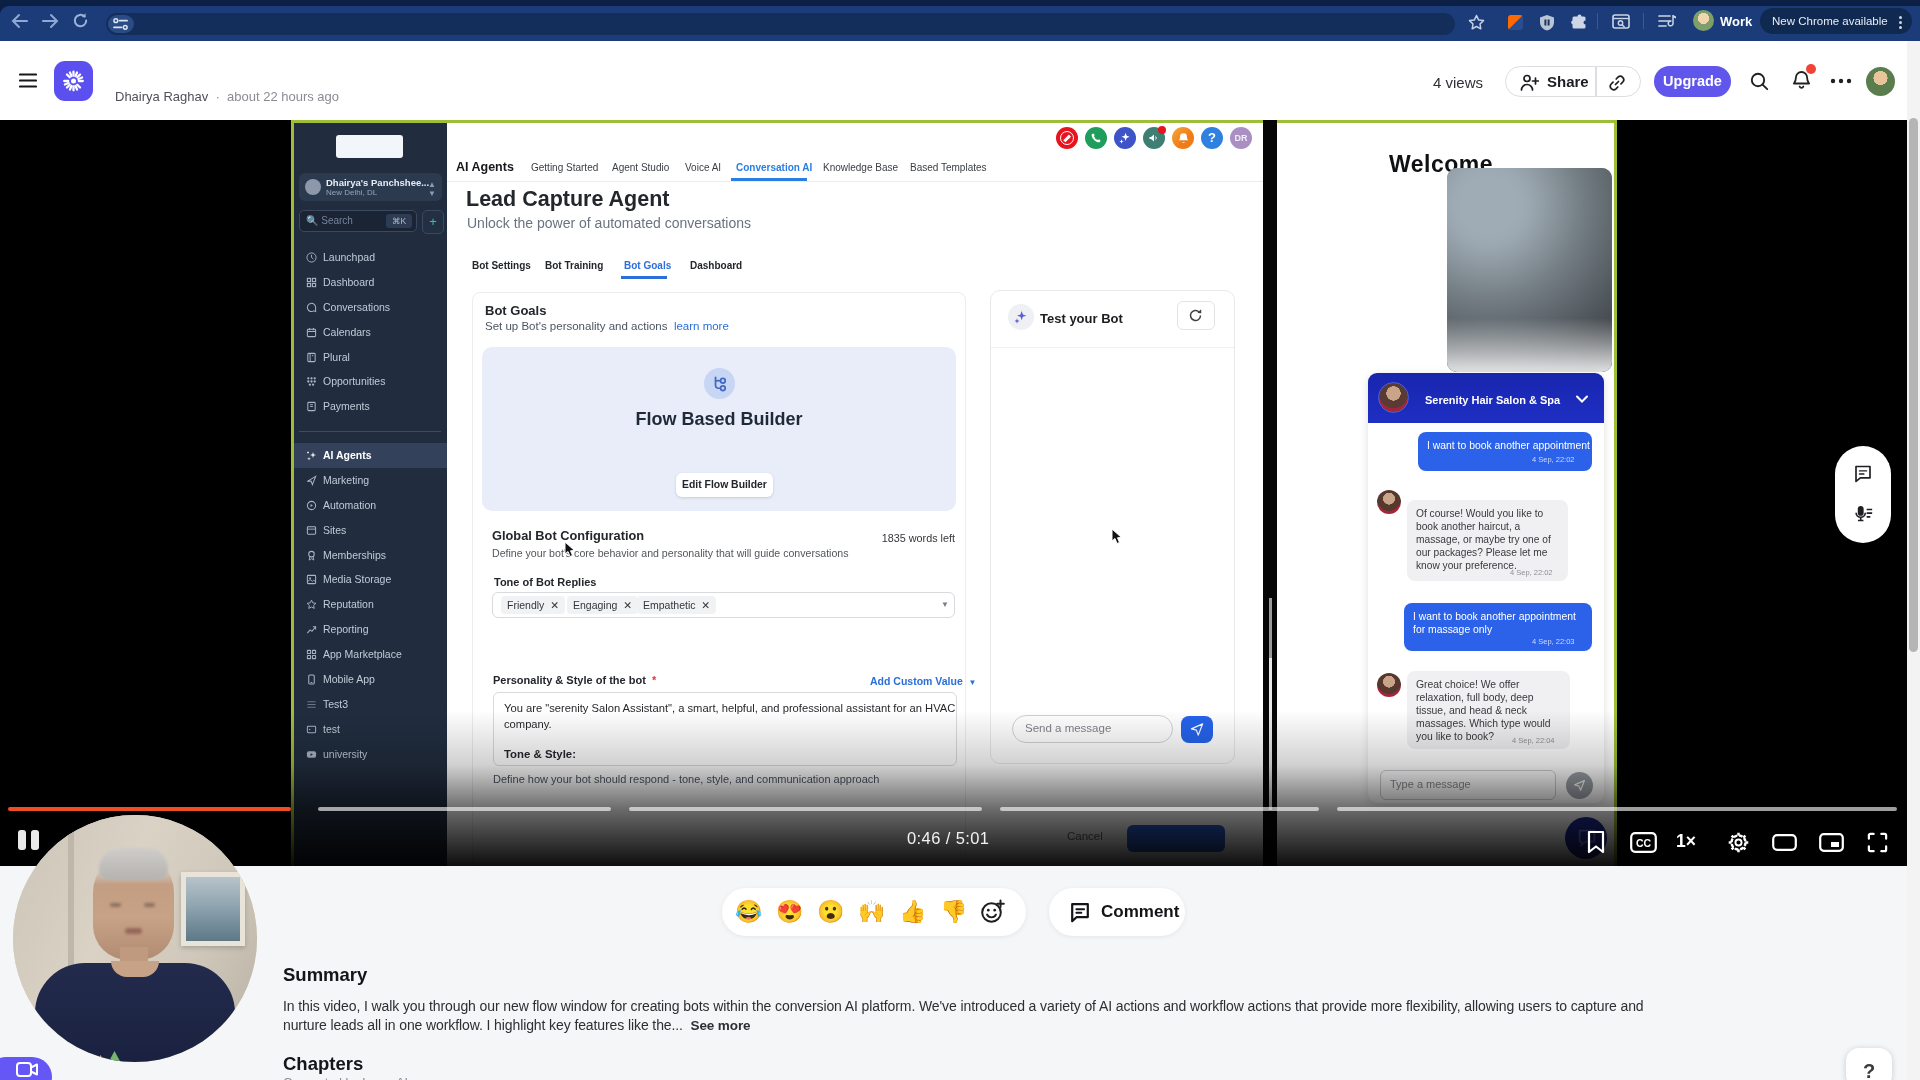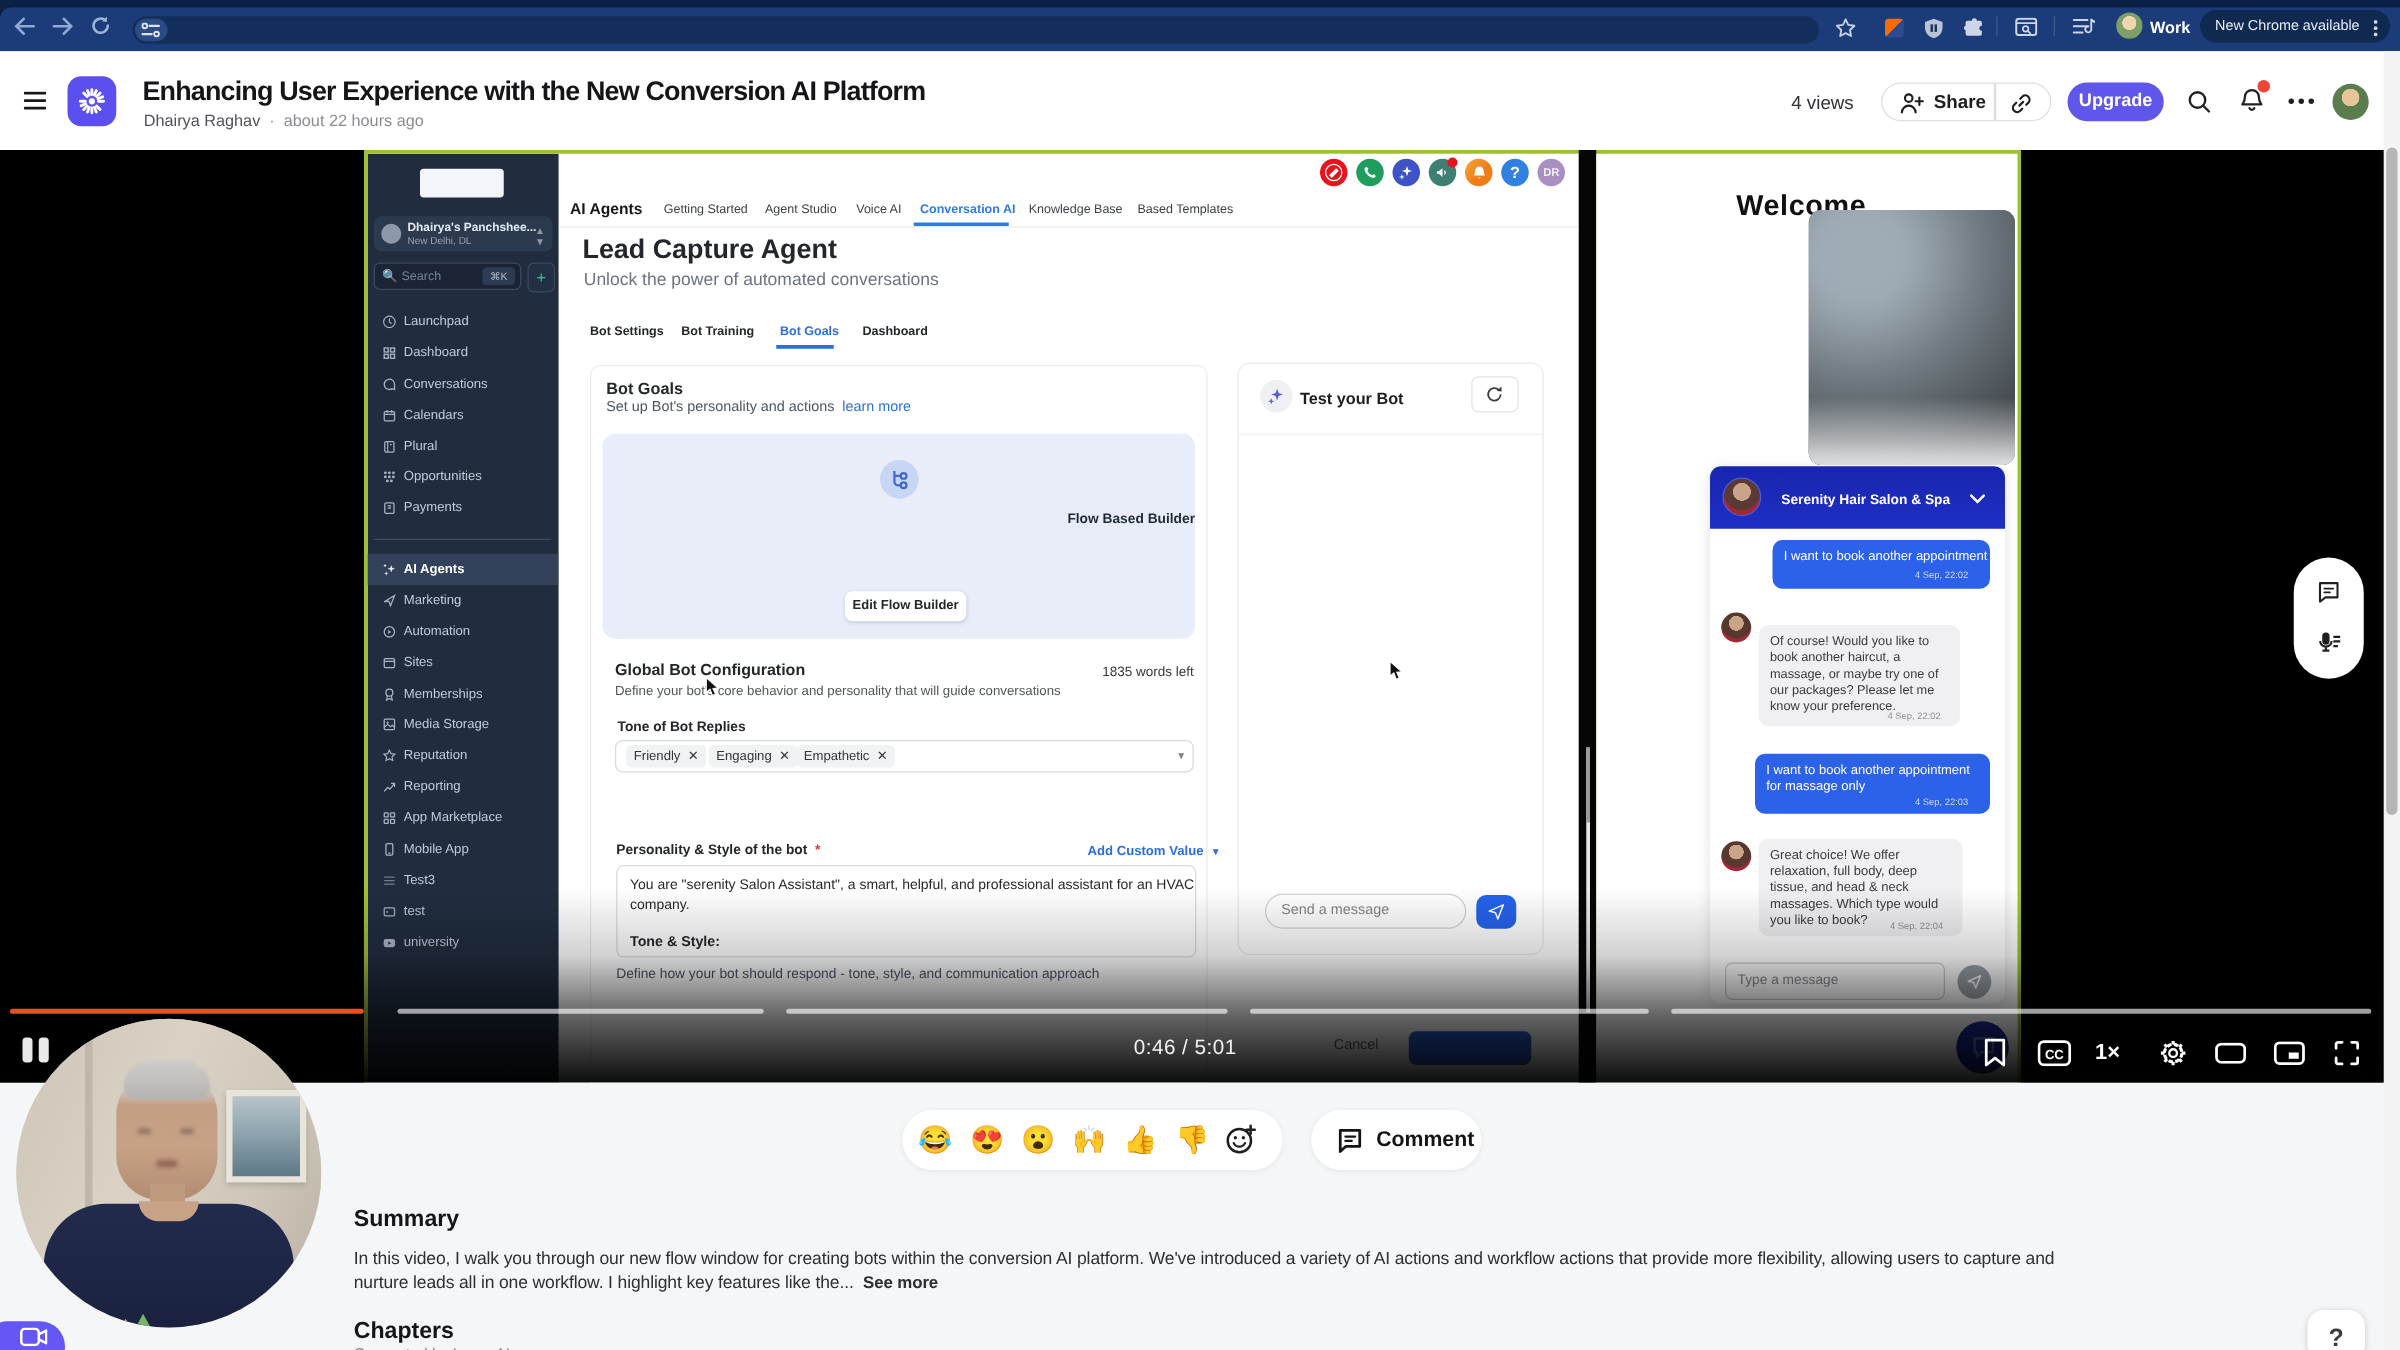--- a/index.html
+++ b/index.html
@@ -144,21 +144,20 @@
           <rect x="10.9" y="16" width="2.2" height="6" rx="1.1" transform="rotate(-45 12 12)"></rect>
           <rect x="10.9" y="2" width="2.2" height="6" rx="1.1" transform="rotate(22.5 12 12)"></rect>
           <rect x="10.9" y="16" width="2.2" height="6" rx="1.1" transform="rotate(22.5 12 12)"></rect>
           <rect x="10.9" y="2" width="2.2" height="6" rx="1.1" transform="rotate(-22.5 12 12)"></rect>
           <rect x="10.9" y="16" width="2.2" height="6" rx="1.1" transform="rotate(-22.5 12 12)"></rect>
           <rect x="10.9" y="2" width="2.2" height="6" rx="1.1" transform="rotate(67.5 12 12)"></rect>
           <rect x="10.9" y="16" width="2.2" height="6" rx="1.1" transform="rotate(67.5 12 12)"></rect>
         </g>
       </g>
     </svg>
-<div class="a" id="ltitle">Enhancing User Experience with the New Conversion AI Platform</div>
 <div class="a" id="lby">Dhairya Raghav&nbsp; <span>·&nbsp; about 22 hours ago</span></div>
 <div class="a" id="views">4 views</div>
 <div class="a" id="sharepill">
   <svg class="a" style="left:14px;top:7px" width="19" height="17" viewBox="0 0 19 17">
         <circle cx="7" cy="4.5" r="3" fill="none" stroke="#1c1c21" stroke-width="1.7"></circle>
         <path d="M1.5 16 a5.5 5.5 0 0 1 11 0" fill="none" stroke="#1c1c21" stroke-width="1.7" stroke-linecap="round"></path>
         <path d="M15.5 4 V10 M12.5 7 H18.5" stroke="#1c1c21" stroke-width="1.7" stroke-linecap="round"></path>
       </svg>
   <div class="a" id="sharetxt">Share</div>
   <div class="a" id="sharediv"></div>
@@ -364,21 +363,21 @@
     <div class="a" style="left:35px;top:224px;width:474px;height:164px;background:#e9edf9;border-radius:10px;"></div>
     <div class="a" style="left:257px;top:245px;width:31px;height:31px;border-radius:50%;background:#c8d6f5;"></div>
     <svg class="a" style="left:263px;top:251px" width="19" height="19" viewBox="0 0 24 24">
               <g fill="none" stroke="#4268c4" stroke-width="2.2">
                 <path d="M7 3.5 V14.5 a3.5 3.5 0 0 0 3.5 3.5 H13"></path>
                 <path d="M7 8.5 H13"></path>
                 <circle cx="16.3" cy="8.5" r="2.9"></circle>
                 <circle cx="16.3" cy="18" r="2.9"></circle>
               </g>
             </svg>
-    <div class="a" style="left:35px;top:286px;width:474px;text-align:right;font-size:11px;font-weight:bold;color:#1f2937;">Flow Based Builder</div>
+    <div class="a" style="left:35px;top:286px;width:474px;text-align:center;font-size:18px;font-weight:bold;color:#1f2937;">Flow Based Builder</div>
     <div class="a" style="left:229px;top:350px;width:97px;height:24px;background:#fff;border-radius:6px;box-shadow:0 1px 3px rgba(40,50,90,.18);font-size:10.4px;font-weight:bold;color:#23262b;text-align:center;line-height:24px;">Edit Flow Builder</div>
 
     <div class="a" style="left:45px;top:405px;font-size:12.8px;font-weight:bold;color:#23262b;">Global Bot Configuration</div>
     <div class="a" style="left:380px;top:409px;width:128px;text-align:right;font-size:10.8px;color:#33363b;">1835 words left</div>
     <div class="a" style="left:45px;top:424px;font-size:10.6px;color:#52565c;">Define your bot's core behavior and personality that will guide conversations</div>
     <div class="a" style="left:47px;top:453px;font-size:11px;font-weight:bold;color:#23262b;">Tone of Bot Replies</div>
     <div class="a" style="left:45px;top:469px;width:463px;height:26px;background:#fff;border:1px solid #d9dadd;border-radius:6px;"></div>
     <div class="a" style="left:54px;top:473px;height:18px;background:#f1f2f4;border-radius:4px;font-size:10.5px;color:#33363b;line-height:18px;padding:0 6px;">Friendly &nbsp;✕</div>
     <div class="a" style="left:120px;top:473px;height:18px;background:#f1f2f4;border-radius:4px;font-size:10.5px;color:#33363b;line-height:18px;padding:0 6px;">Engaging &nbsp;✕</div>
     <div class="a" style="left:190px;top:473px;height:18px;background:#f1f2f4;border-radius:4px;font-size:10.5px;color:#33363b;line-height:18px;padding:0 6px;">Empathetic &nbsp;✕</div>

